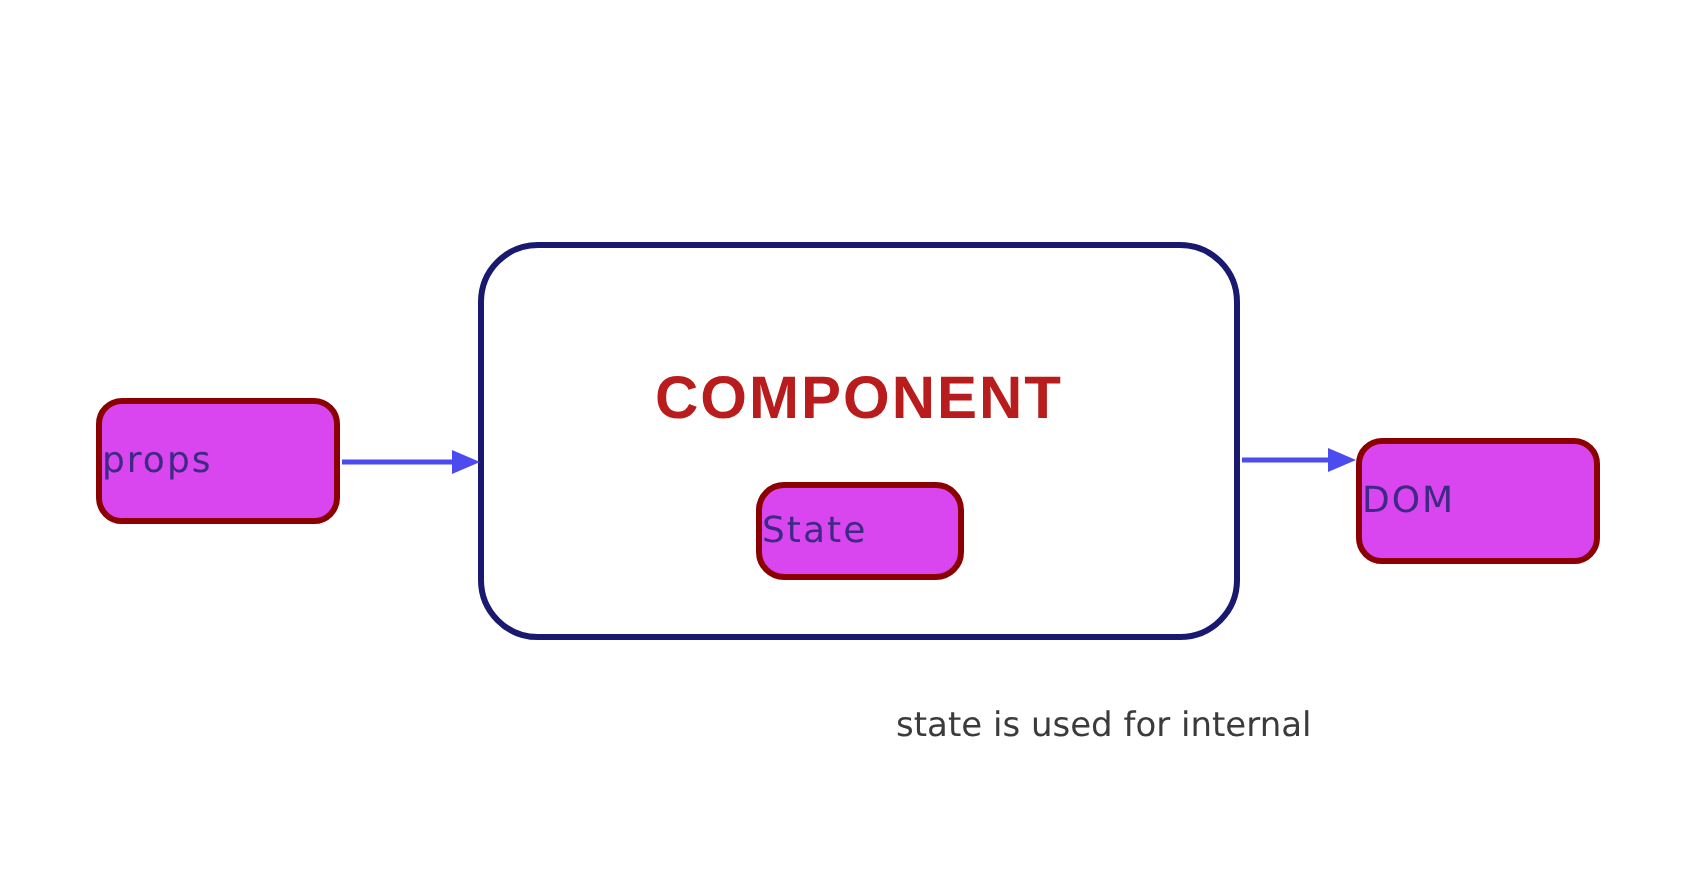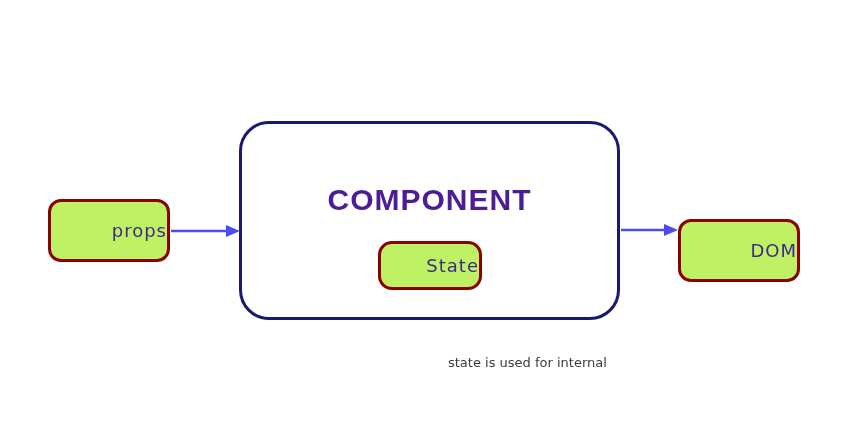--- a/index.html
+++ b/index.html
@@ -30,32 +30,32 @@
   .component-label {
     position: absolute;
     left: 239px;
     top: 183px;
     width: 381px;
     text-align: center;
     font-family: "Liberation Sans", sans-serif;
     font-weight: bold;
     font-size: 30px;
     letter-spacing: 1px;
-    color: #4c1d95;
+    color: #b91c1c;
   }
   
   .node {
     position: absolute;
     border: 3px solid #8b0000;
     border-radius: 13px;
     box-sizing: border-box;
-    background: #bef264;
+    background: #d946ef;
     display: flex;
     align-items: center;
-    justify-content: flex-end;
+    justify-content: flex-start;
     font-family: "DejaVu Sans", sans-serif;
     font-size: 18px;
     letter-spacing: 1px;
     color: #3e2a84;
   }
   .props-box {
     left: 48px;
     top: 199px;
     width: 122px;
     height: 63px;
@@ -82,21 +82,21 @@
     width: 850px;
     height: 440px;
     pointer-events: none;
   }
   
   .caption {
     position: absolute;
     left: 448px;
     top: 352px;
     font-family: "DejaVu Sans", sans-serif;
-    font-size: 13px;
+    font-size: 17px;
     line-height: 22px;
     color: #3b3b3b;
   }
 </style>
 </head>
 <body>
 
 <div class="stage">
 
   <div class="component-box"></div>

